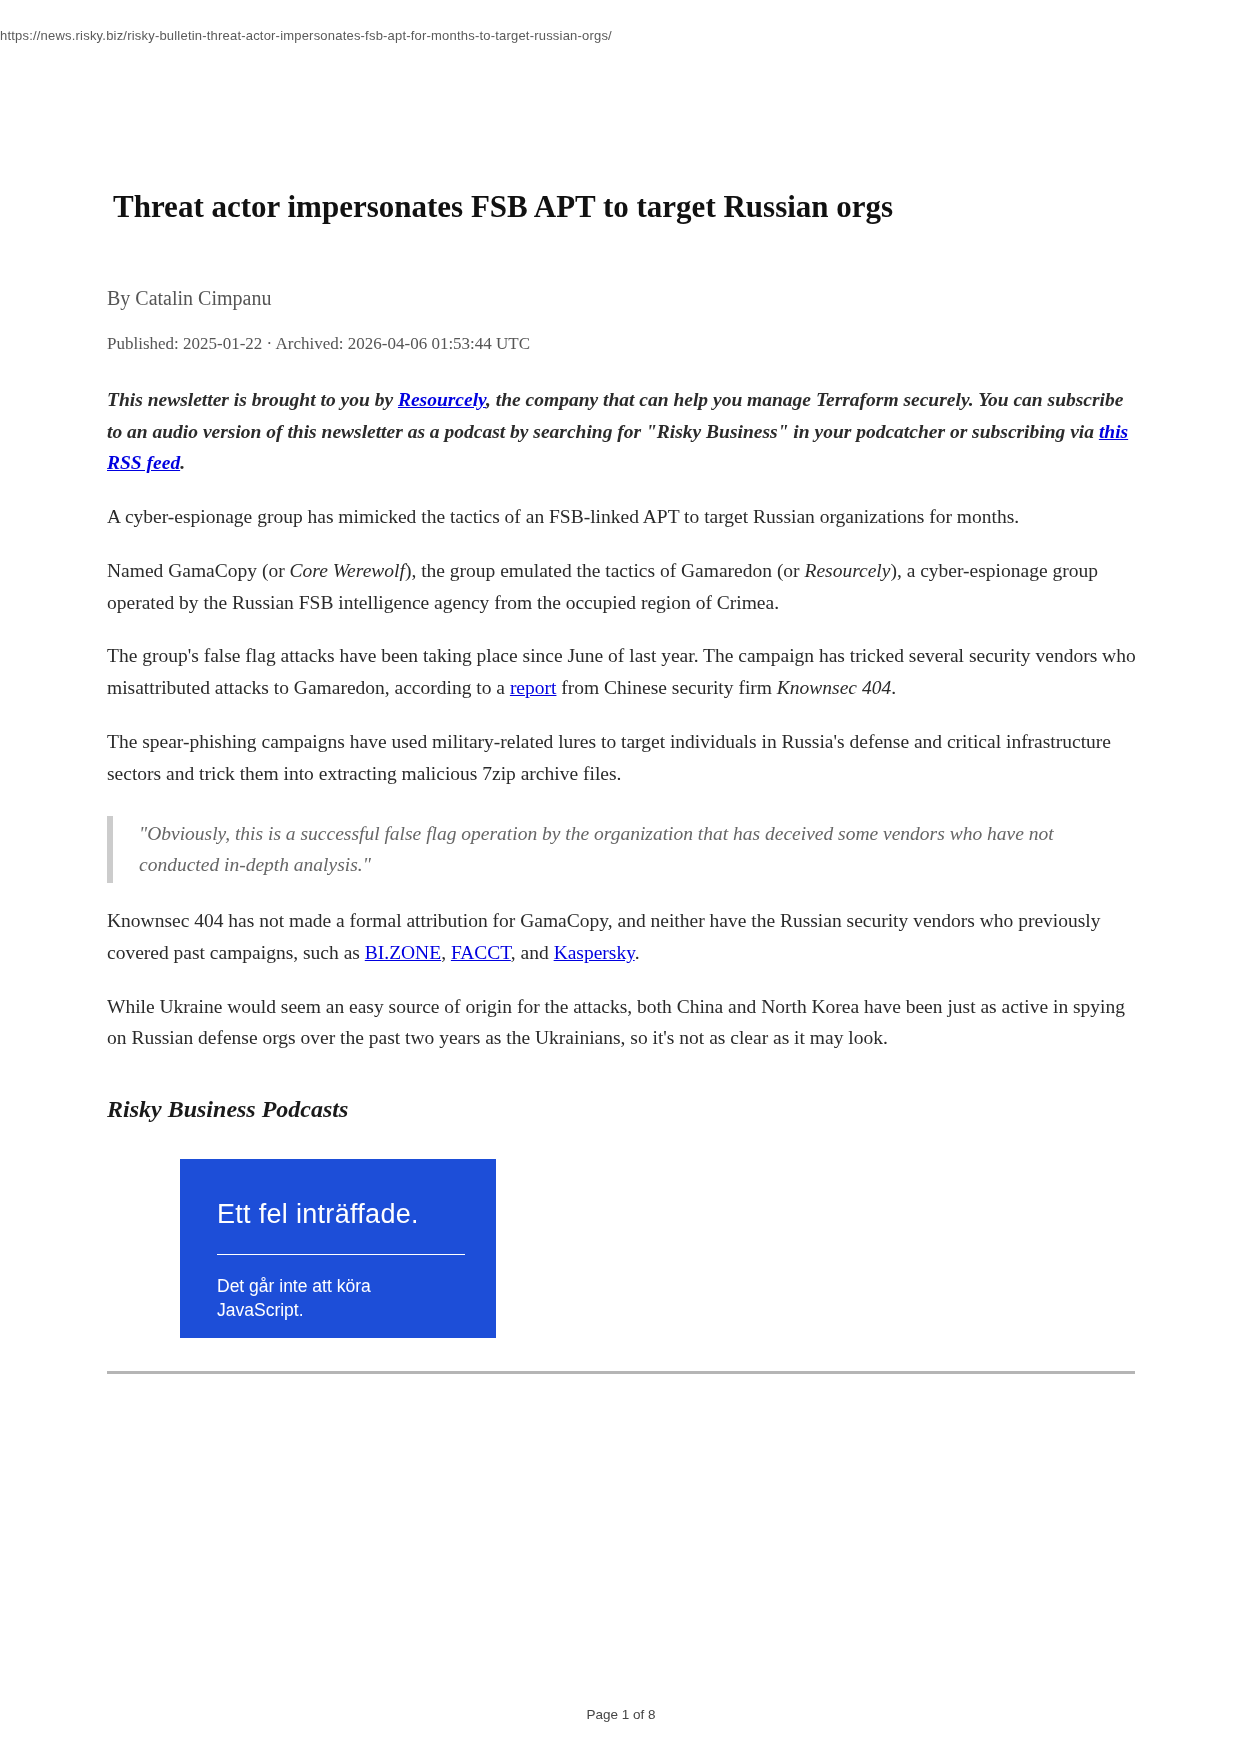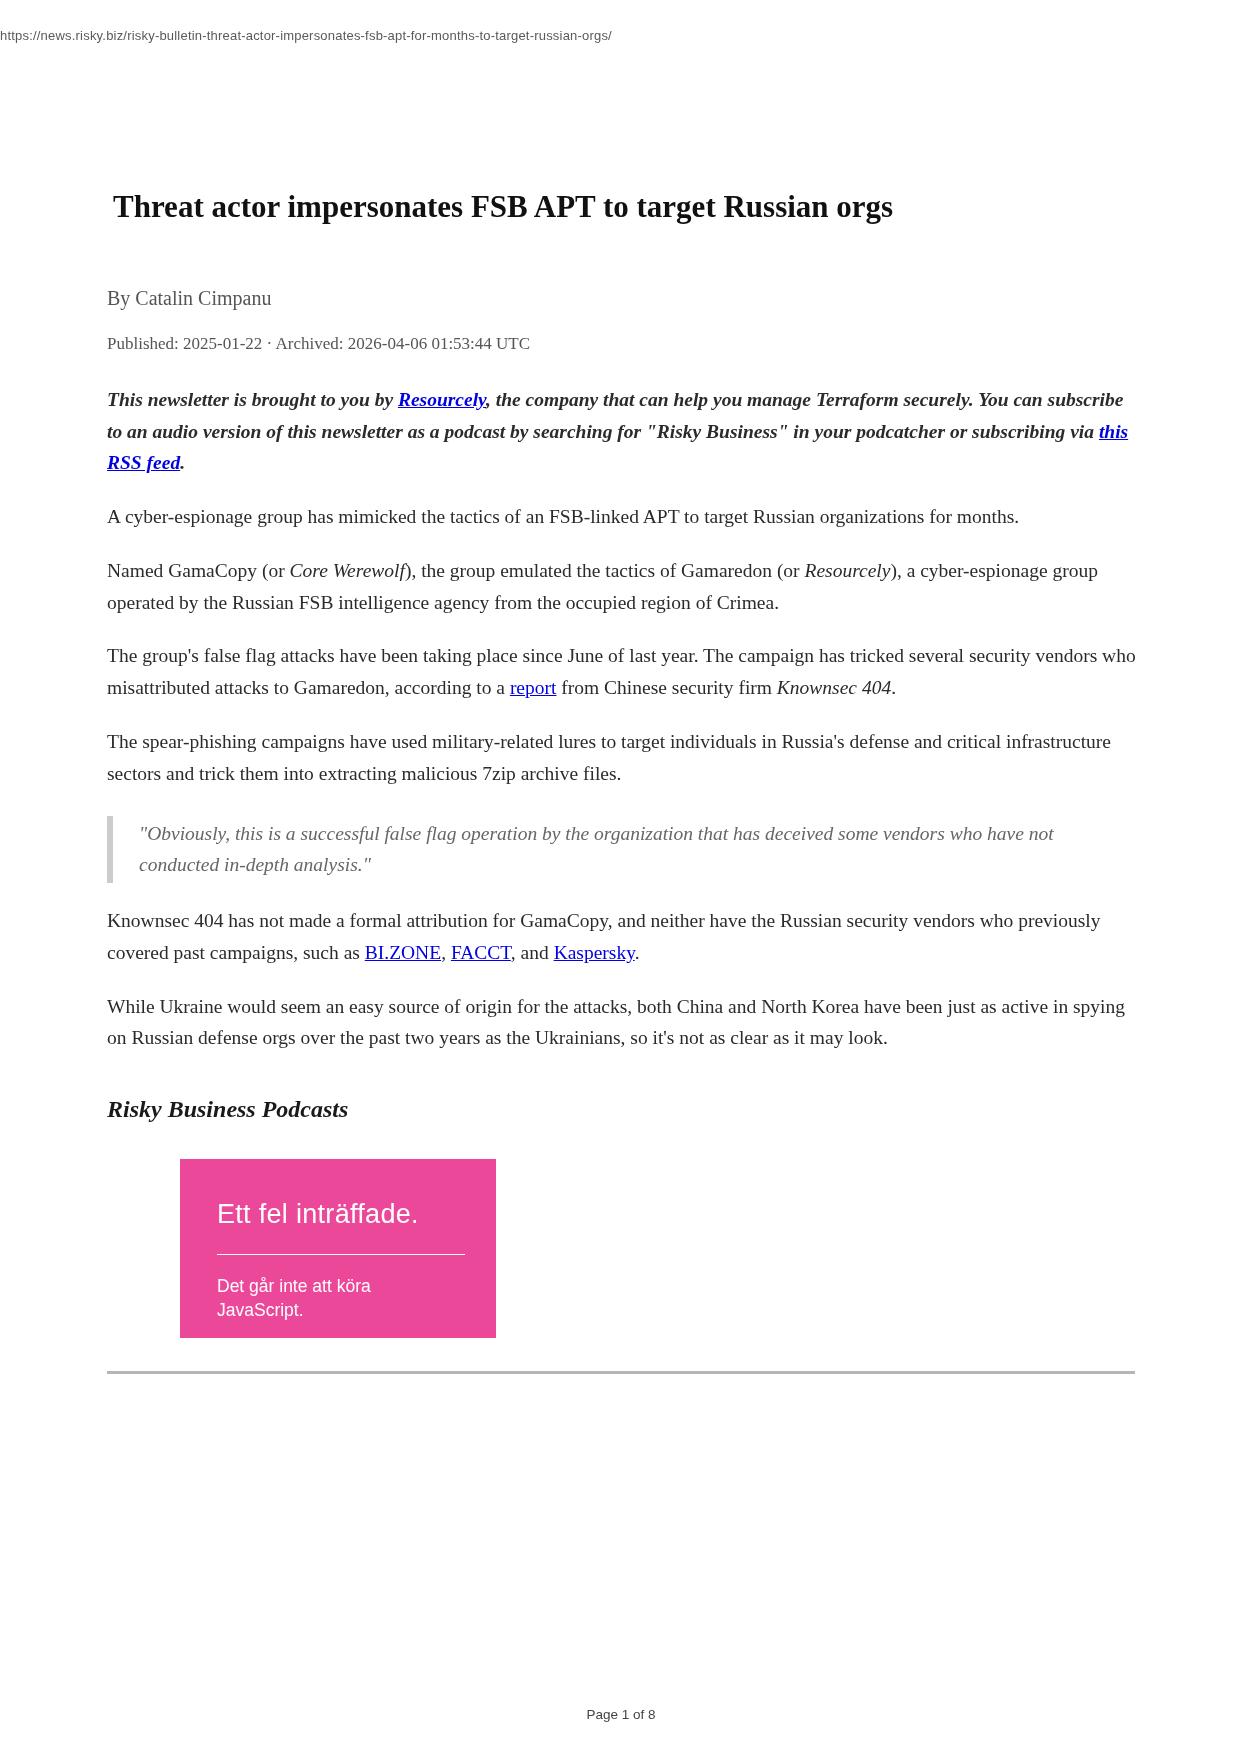--- a/index.html
+++ b/index.html
@@ -80,21 +80,21 @@
     font-style: italic;
     color: #1a1a1a;
   }
   p.podcast-note {
     font-style: italic;
   }
   .video-error {
     margin: 36px 0 0 73px;
     width: 316px;
     height: 179px;
-    background: #ec4899;
+    background: #1d4ed8;
     color: #ffffff;
     font-family: "Liberation Sans", "DejaVu Sans", sans-serif;
     padding: 40px 35px 0 37px;
   }
   .video-error-title {
     font-size: 27px;
     font-weight: 400;
     letter-spacing: 0.3px;
   }
   .video-error-divider {

